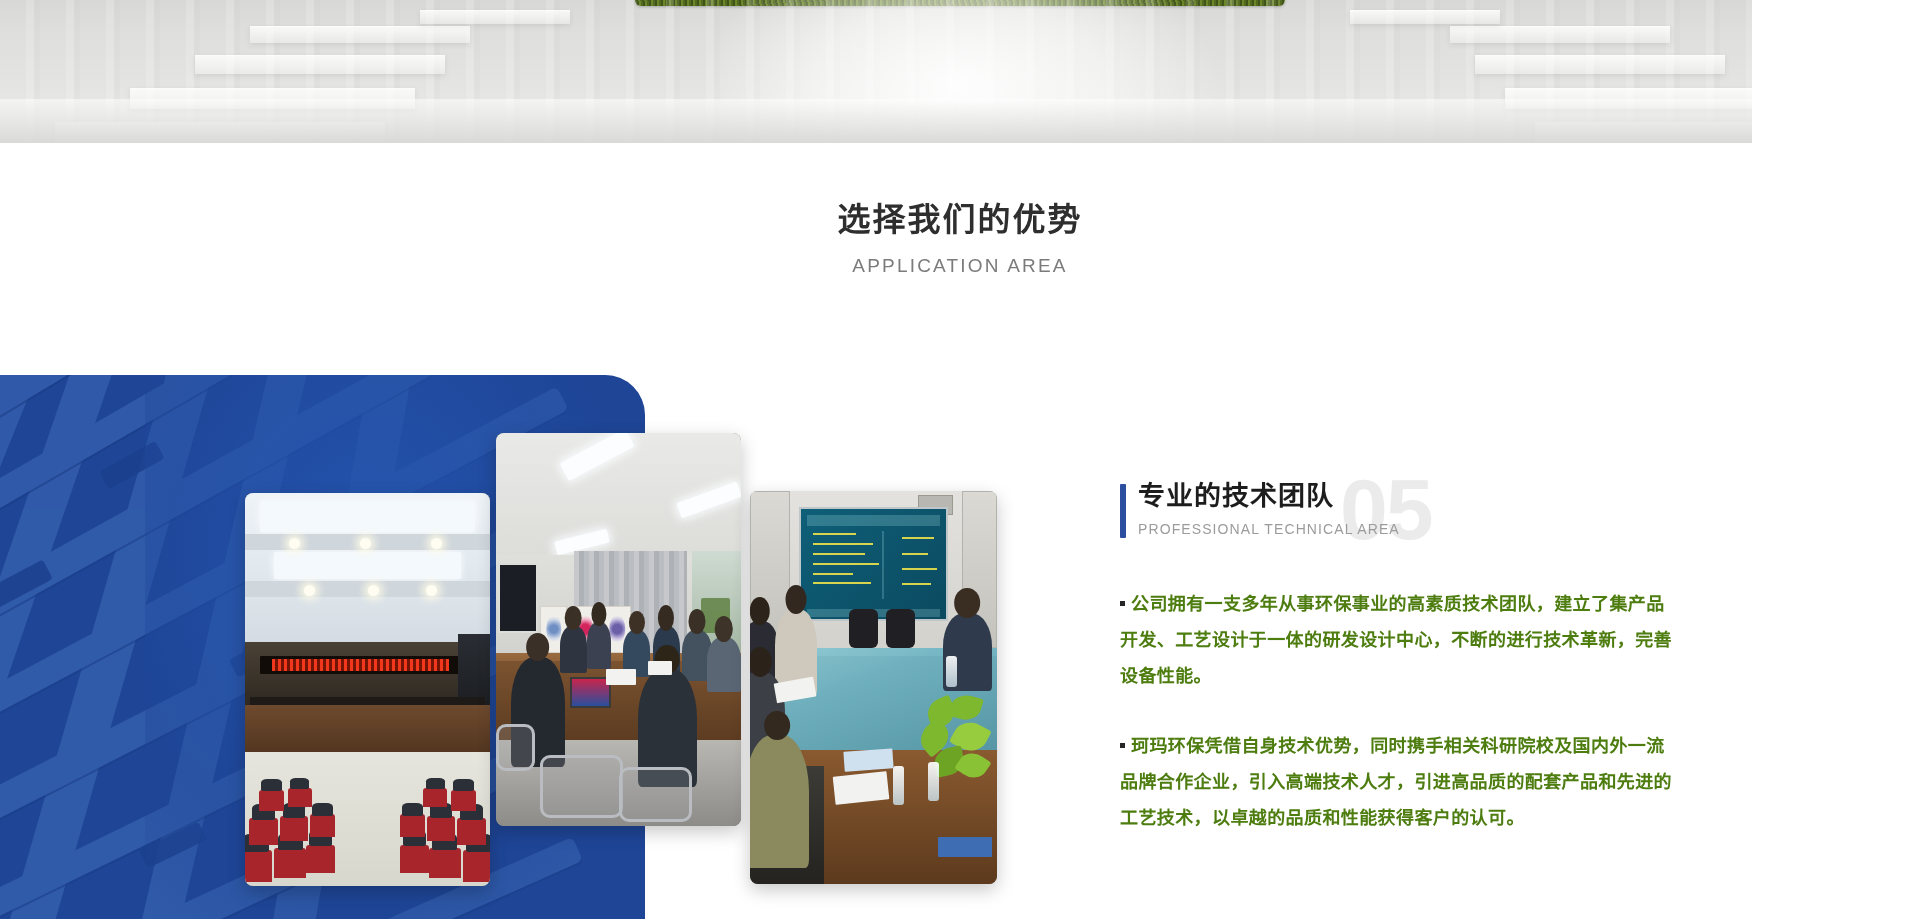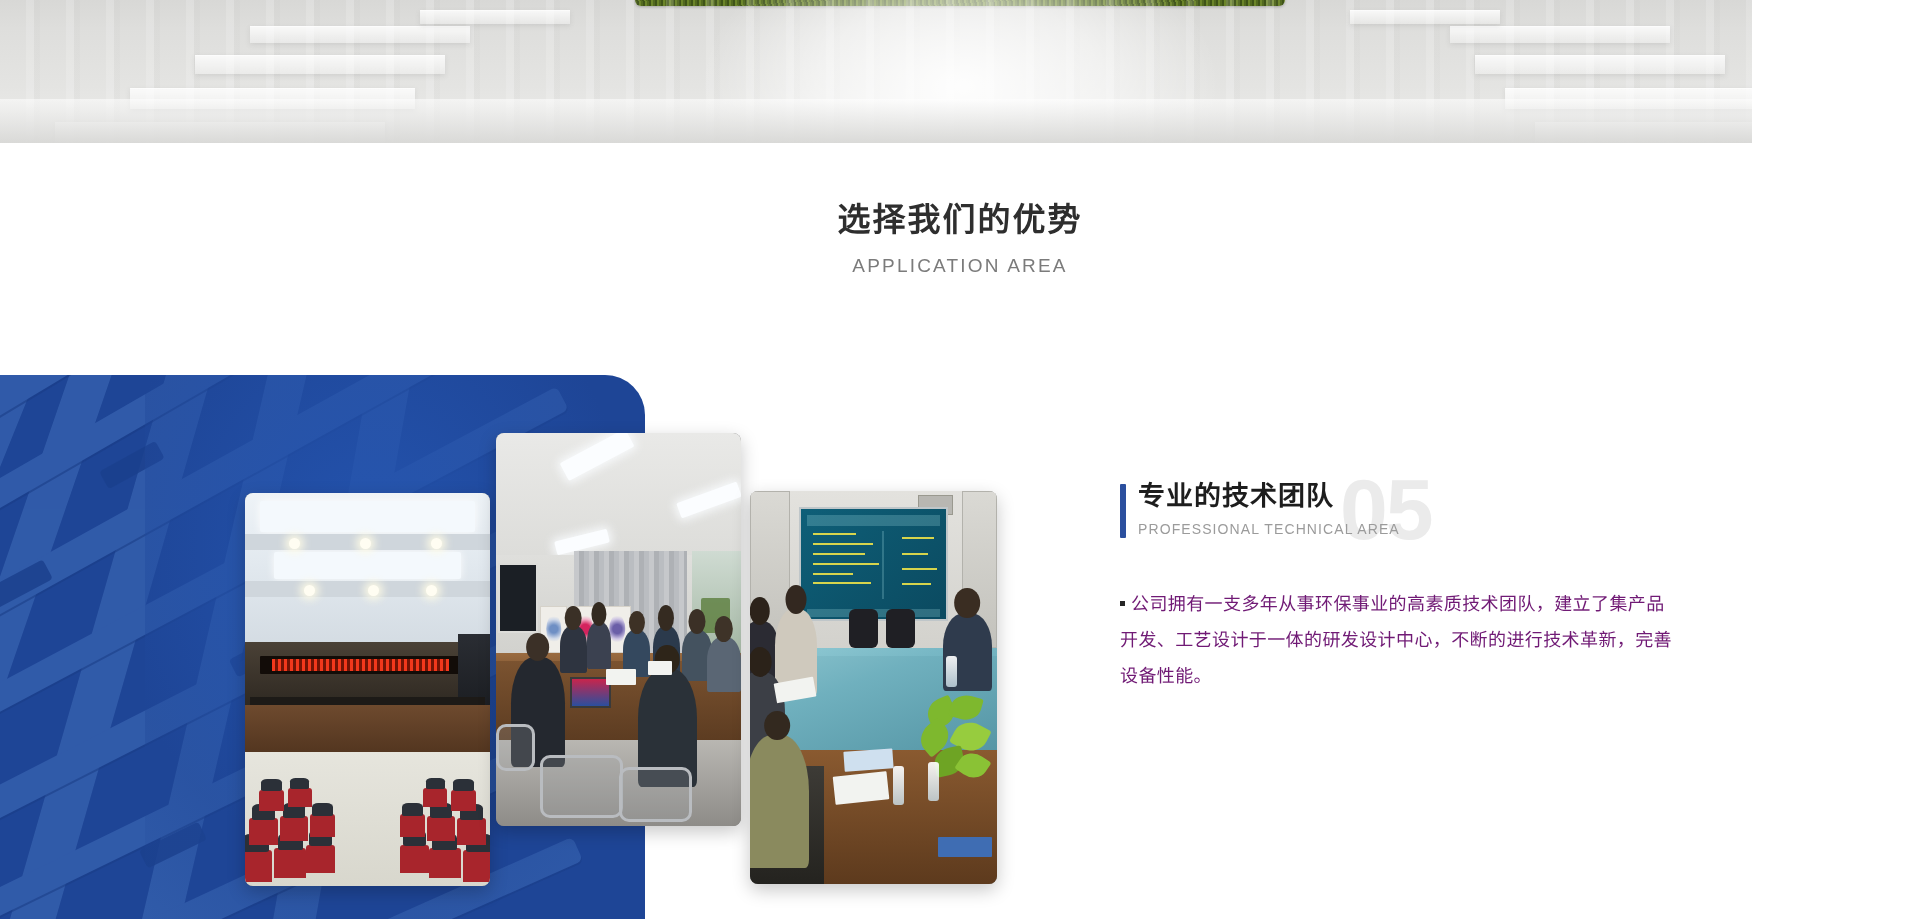--- a/index.html
+++ b/index.html
@@ -214,21 +214,21 @@
     margin-left:18px; font-size:27px; font-weight:bold; color:#1d1d1d;
     letter-spacing:1px; line-height:1.25;
   }
   .head-sub {
     position:relative; z-index:1;
     margin-left:18px; margin-top:7px;
     font-size:14px; color:#9b9b9b; letter-spacing:1.1px;
   }
   .para {
     margin-top:30px;
-    font-size:18px; line-height:36px; color:#701a75; letter-spacing:.4px;
+    font-size:18px; line-height:36px; color:#4d7c0f; letter-spacing:.4px;font-weight:bold;
   }
   .para .dot {
     display:inline-block; width:5px; height:5px; background:#262626;
     margin:0 6px 4px 0; vertical-align:middle;
   }
   .para.second { margin-top:34px; }
 </style>
 </head>
 <body>
 
@@ -496,15 +496,18 @@
       <div class="accent-bar"></div>
       <div class="watermark">05</div>
       <div class="head-title">专业的技术团队</div>
       <div class="head-sub">PROFESSIONAL TECHNICAL AREA</div>
     </div>
 
     <div class="para first">
       <span class="dot"></span><span>公司拥有一支多年从事环保事业的高素质技术团队，建立了集产品开发、工艺设计于一体的研发设计中心，不断的进行技术革新，完善设备性能。</span>
     </div>
 
+    <div class="para second">
+      <span class="dot"></span><span>珂玛环保凭借自身技术优势，同时携手相关科研院校及国内外一流品牌合作企业，引入高端技术人才，引进高品质的配套产品和先进的工艺技术，以卓越的品质和性能获得客户的认可。</span>
+    </div>
   </div>
 
 </div>
 
 </body></html>

